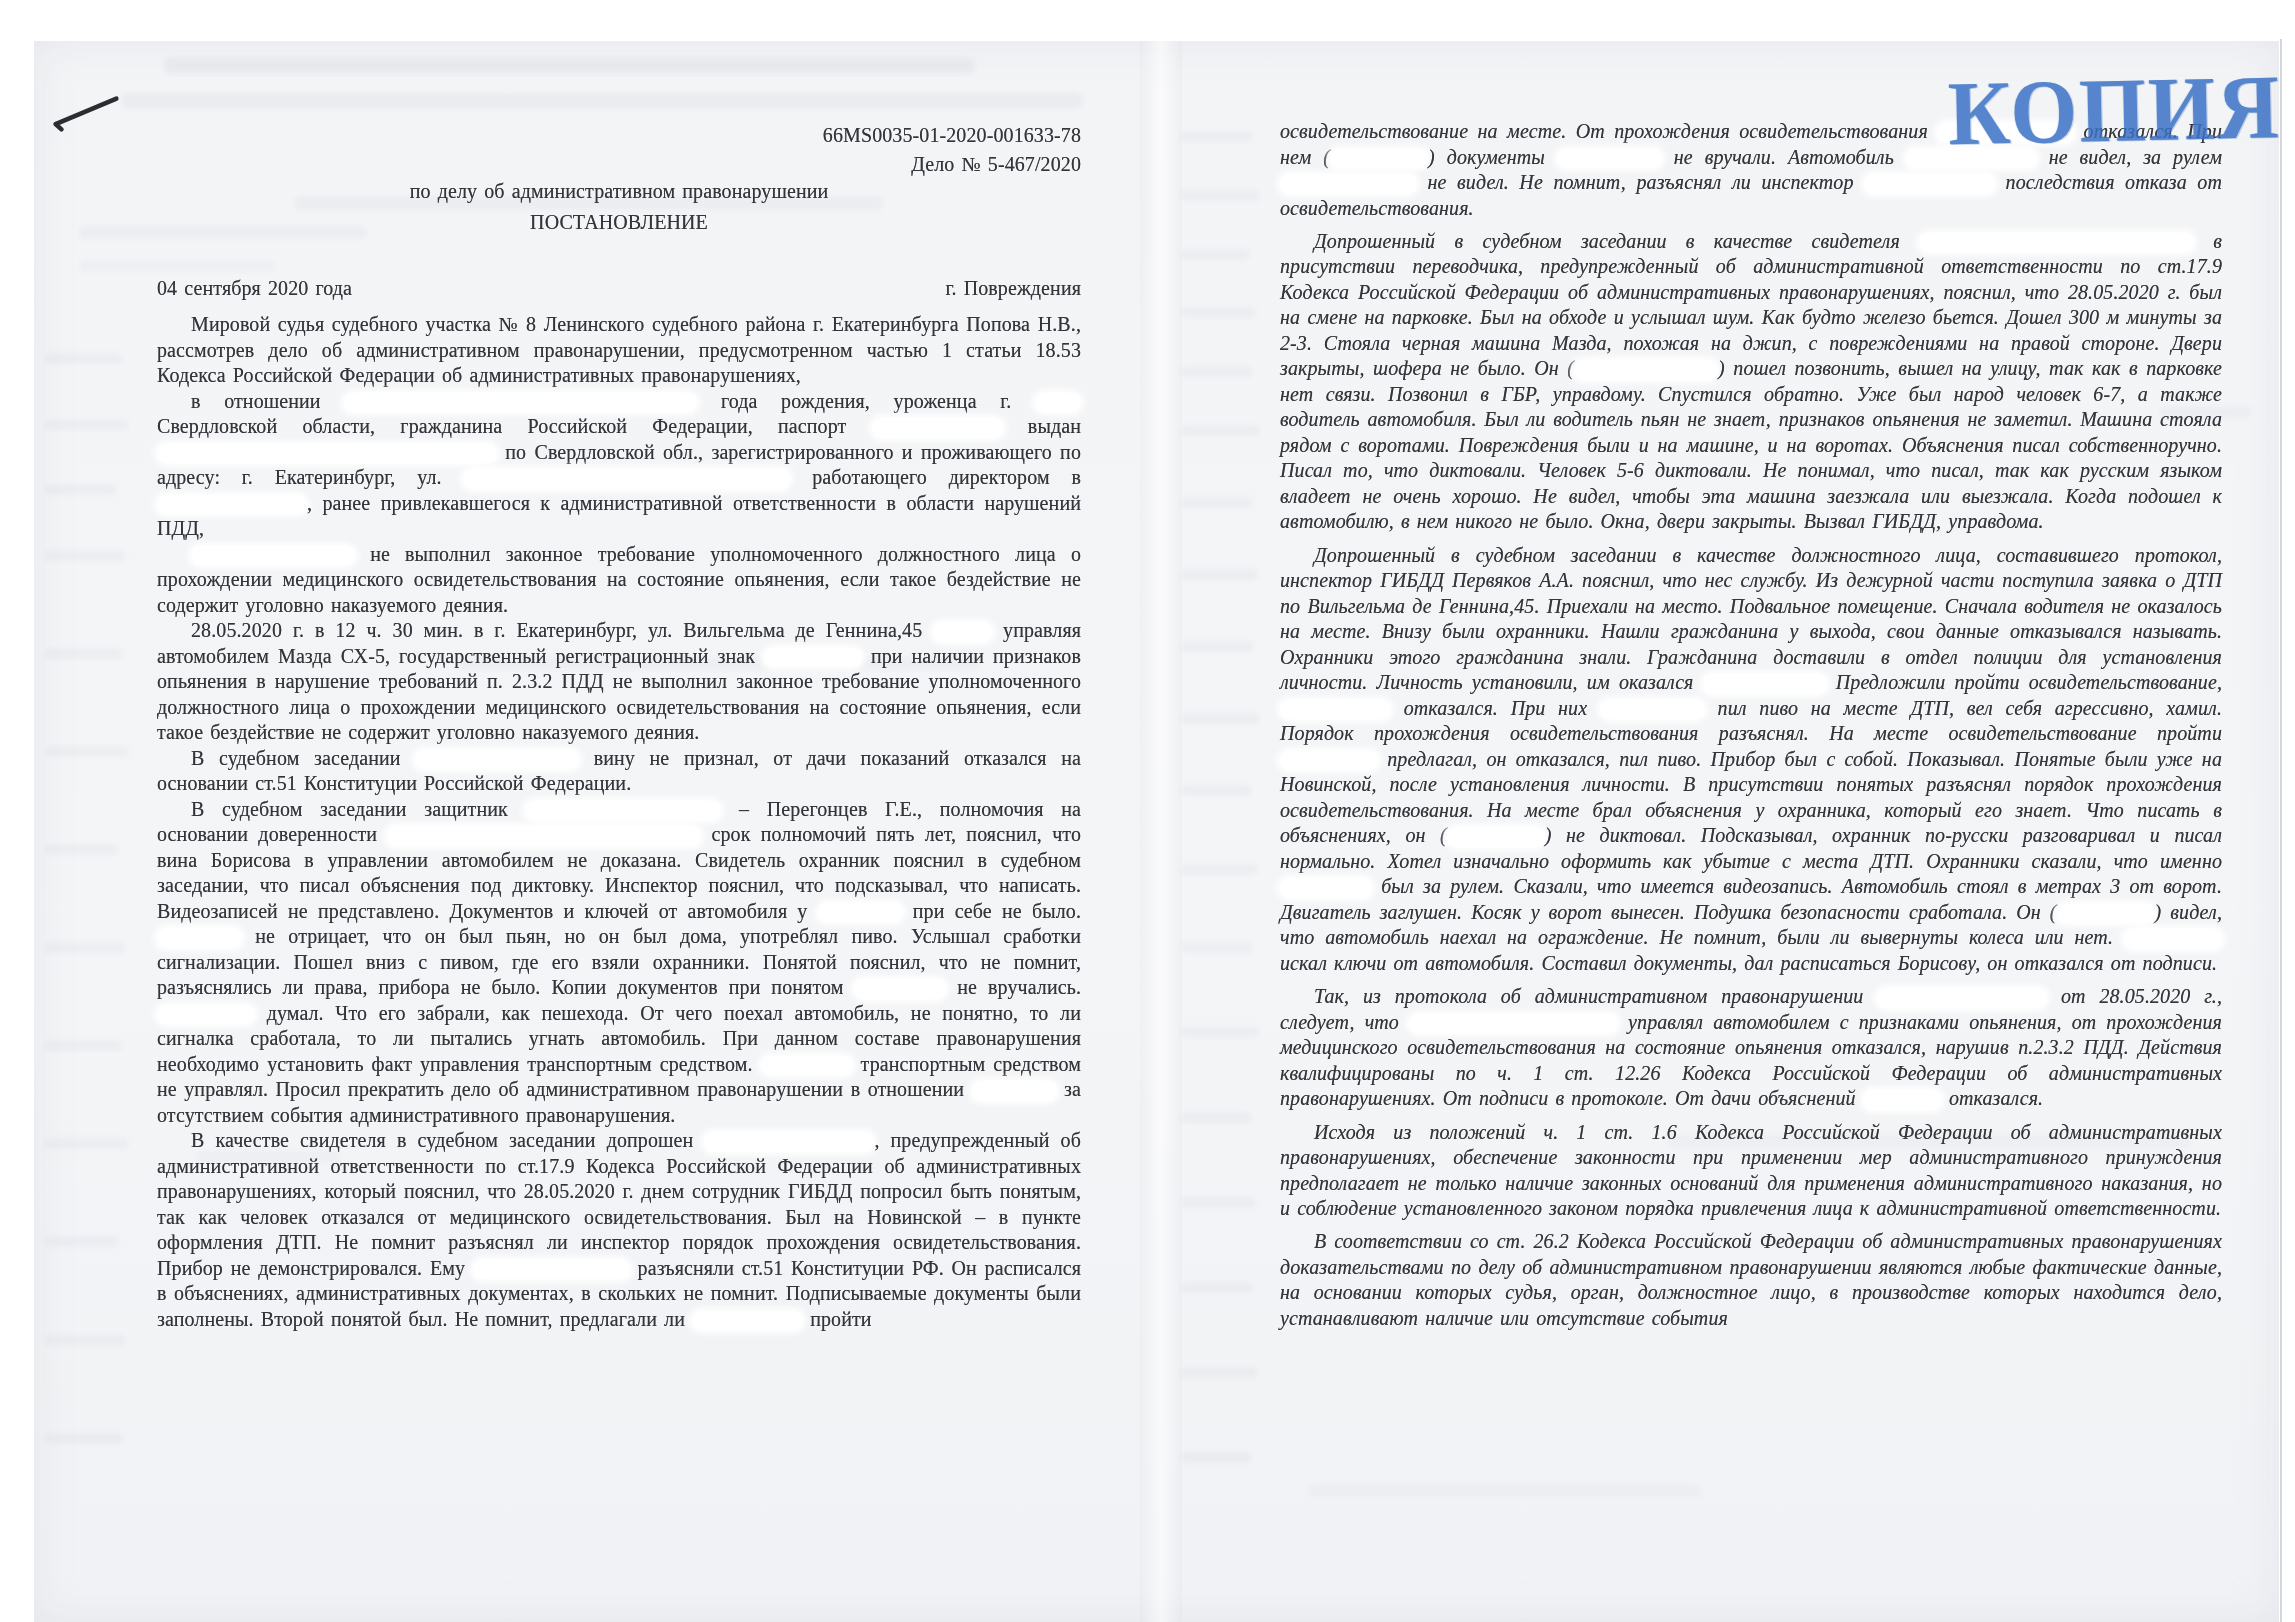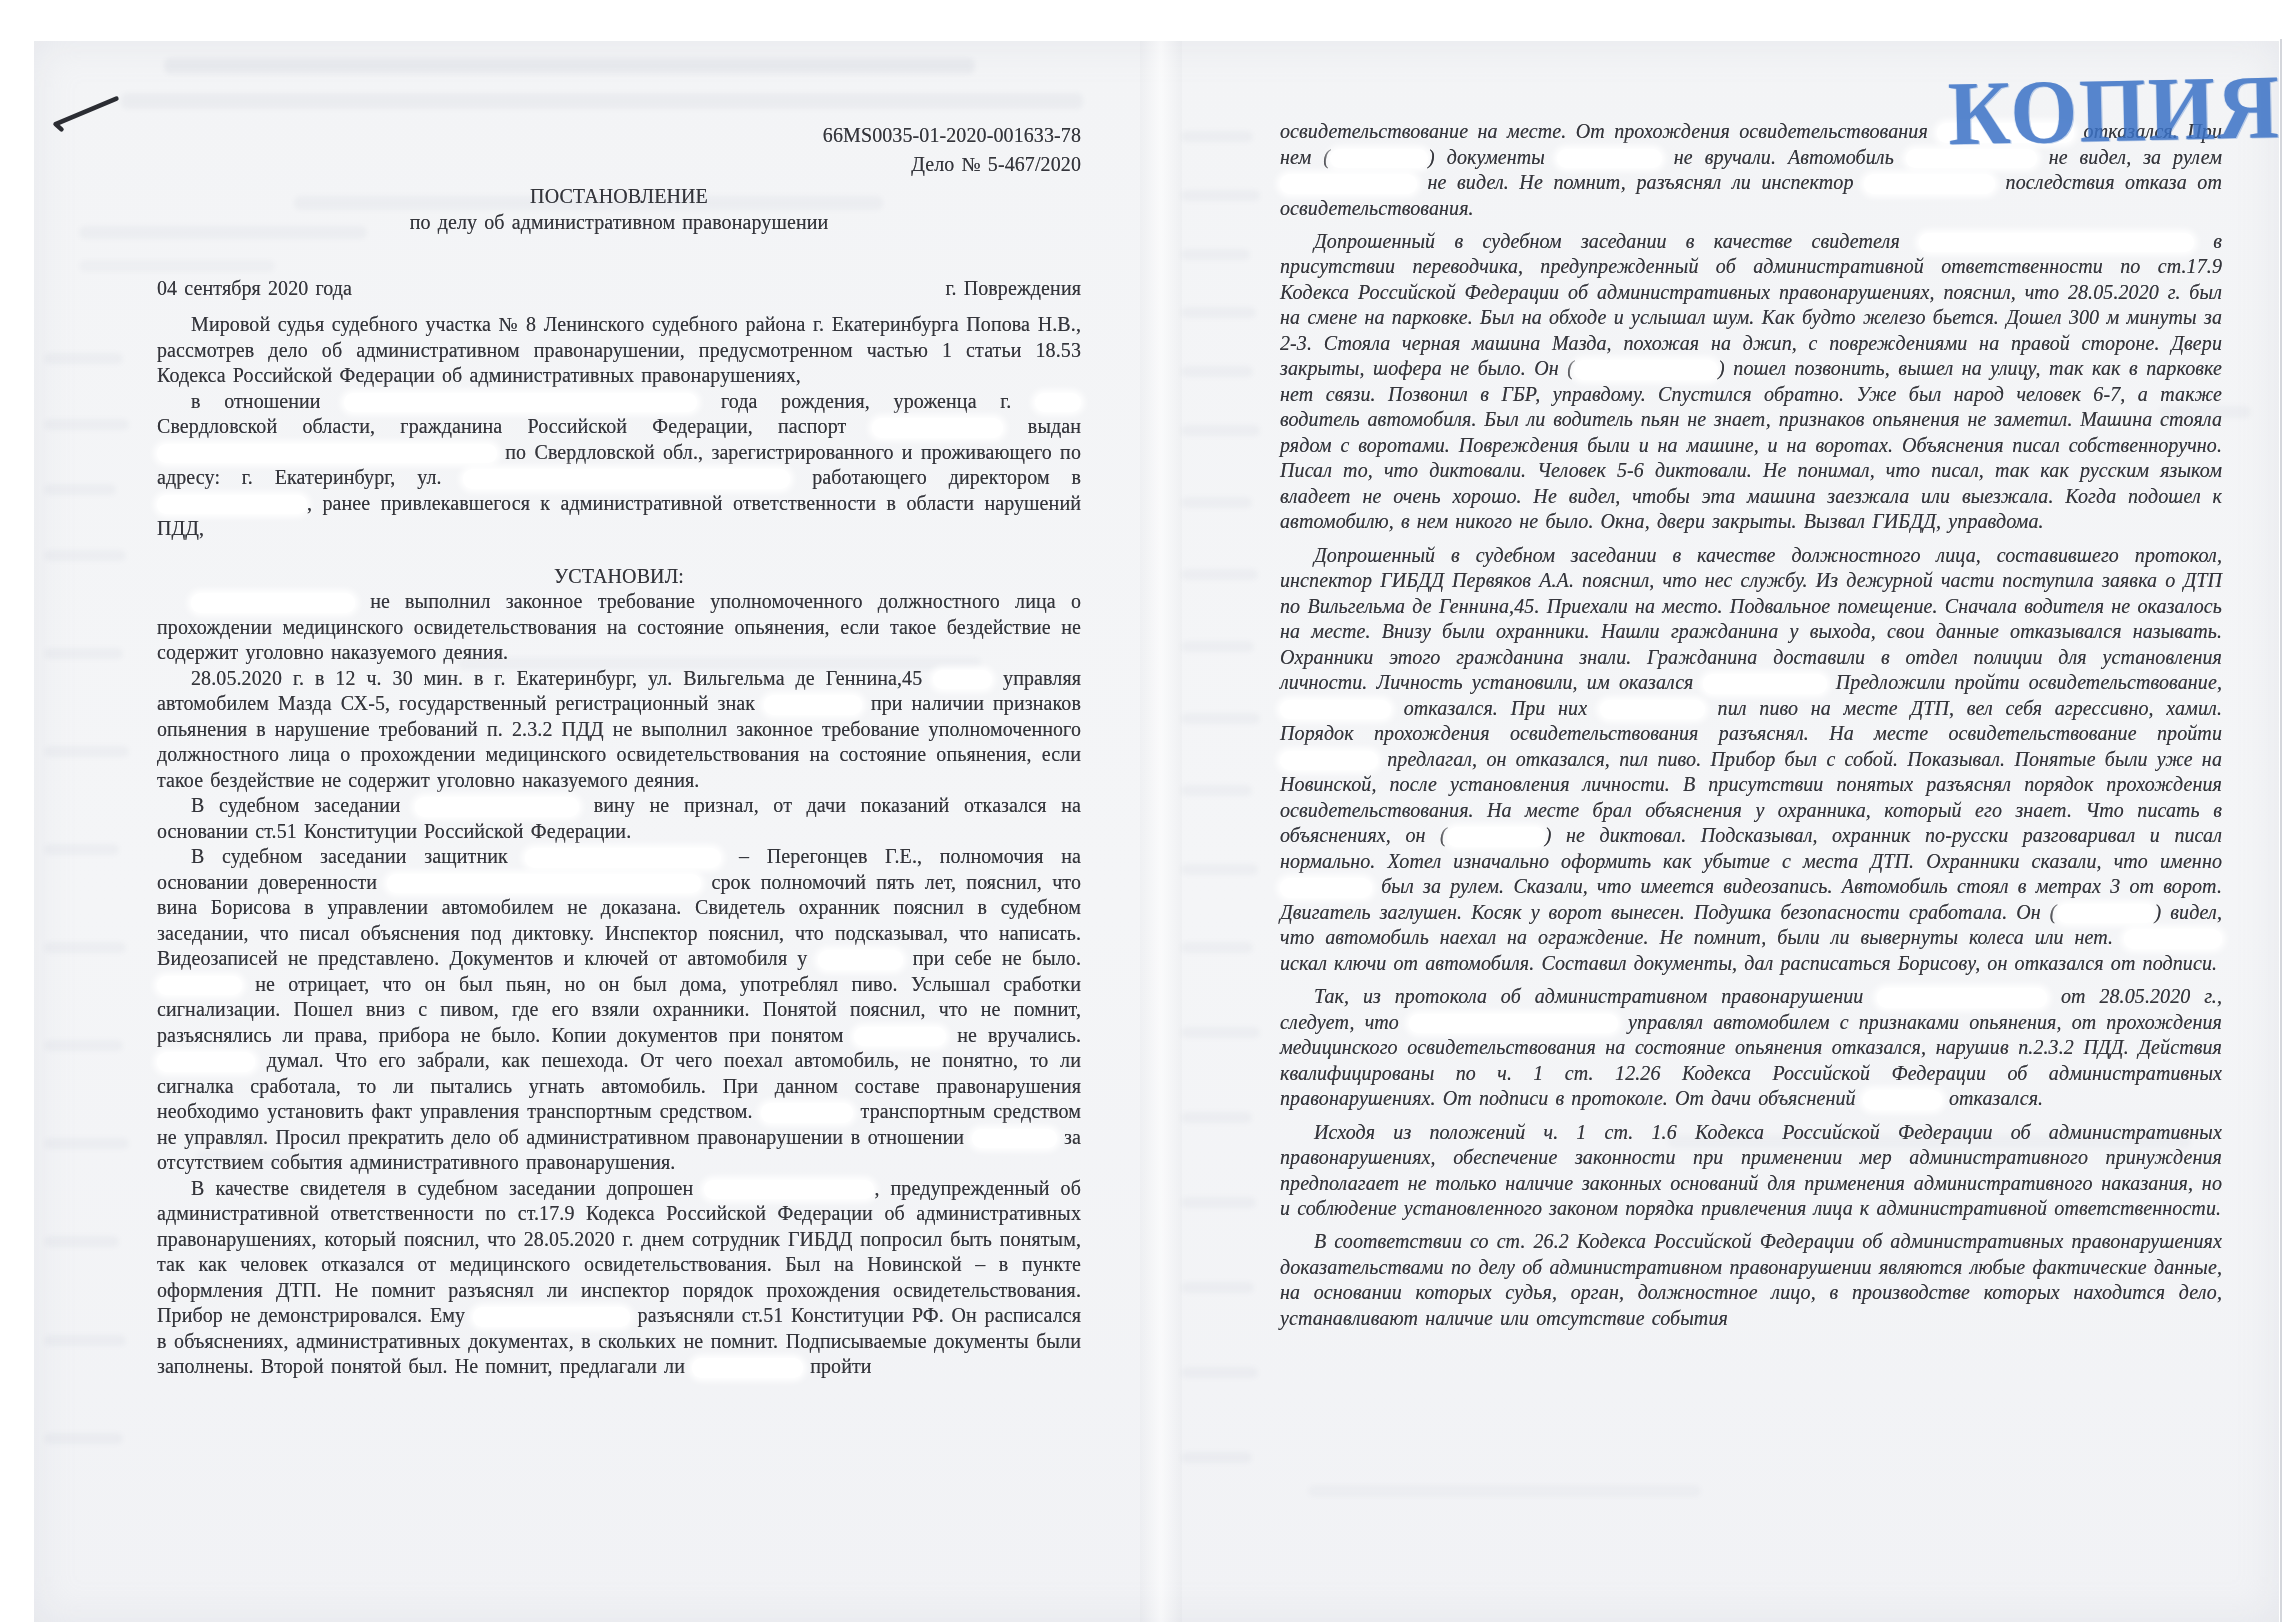--- a/index.html
+++ b/index.html
@@ -78,29 +78,28 @@
 
   <svg class="pen-mark" width="85" height="46" viewBox="0 0 130 70">
     <polyline points="16,60 7,52 100,13" fill="none" stroke="#2b2d33" stroke-width="7" stroke-linecap="round" stroke-linejoin="round"></polyline>
   </svg>
 
   <div class="stamp">КОПИЯ</div>
 
   <div id="page-left" class="page-col">
       <p class="para right">66MS0035-01-2020-001633-78</p>
       <p class="para right">Дело № 5-467/2020</p>
+      <p class="para center">по делу об административном правонарушении</p>
       <p class="para center" style="margin-top: 5.2px;">ПОСТАНОВЛЕНИЕ</p>
-      <p class="para center">по делу об административном правонарушении</p>
       <p class="para split" style="margin-top: 41px;">
         <span>04 сентября 2020 года</span>
         <span>г. Повреждения</span>
       </p>
       <p class="para justify indent" style="margin-top: 10.5px;">Мировой судья судебного участка № 8 Ленинского судебного района г. Екатеринбурга Попова Н.В., рассмотрев дело об административном правонарушении, предусмотренном частью 1 статьи 18.53 Кодекса Российской Федерации об административных правонарушениях,</p>
       <p class="para justify indent">в отношении <span class="redact" style="width: 353px;"></span> года рождения, уроженца г. <span class="redact" style="width: 46px;"></span> Свердловской области, гражданина Российской Федерации, паспорт <span class="redact" style="width: 131px;"></span> выдан <span class="redact" style="width: 340px;"></span> по Свердловской обл., зарегистрированного и проживающего по адресу: г. Екатеринбург, ул. <span class="redact" style="width: 327px;"></span> работающего директором в <span class="redact" style="width: 150px;"></span>, ранее привлекавшегося к административной ответственности в области нарушений ПДД,</p>
-      <p class="para center" style="margin-top: 22px;">УСТАНОВИЛ:</p>
       <p class="para justify indent"><span class="redact" style="width: 164px;"></span> не выполнил законное требование уполномоченного должностного лица о прохождении медицинского освидетельствования на состояние опьянения, если такое бездействие не содержит уголовно наказуемого деяния.</p>
       <p class="para justify indent">28.05.2020 г. в 12 ч. 30 мин.  в г. Екатеринбург, ул. Вильгельма де Геннина,45 <span class="redact" style="width: 59px;"></span> управляя автомобилем Мазда СХ-5, государственный регистрационный знак <span class="redact" style="width: 98px;"></span> при наличии признаков опьянения в нарушение требований п. 2.3.2 ПДД не выполнил законное требование уполномоченного должностного лица о прохождении медицинского освидетельствования на состояние опьянения, если такое бездействие не содержит уголовно наказуемого деяния.</p>
       <p class="para justify indent">В судебном заседании <span class="redact" style="width: 164px;"></span> вину не признал, от дачи показаний отказался на основании ст.51 Конституции Российской Федерации.</p>
       <p class="para justify indent">В судебном заседании защитник <span class="redact" style="width: 196px;"></span> – Перегонцев Г.Е., полномочия на основании доверенности <span class="redact" style="width: 314px;"></span> срок полномочий пять лет, пояснил, что вина Борисова в управлении автомобилем не доказана. Свидетель охранник пояснил в судебном заседании, что писал объяснения под диктовку. Инспектор пояснил, что подсказывал, что написать. Видеозаписей не представлено. Документов и ключей от автомобиля у <span class="redact" style="width: 85px;"></span> при себе не было. <span class="redact" style="width: 85px;"></span> не отрицает, что он был пьян, но он был дома, употреблял пиво. Услышал сработки сигнализации. Пошел вниз с пивом, где его взяли охранники. Понятой пояснил, что не помнит, разъяснялись ли права, прибора не было. Копии документов при понятом <span class="redact" style="width: 92px;"></span> не вручались. <span class="redact" style="width: 98px;"></span> думал. Что его забрали, как пешехода. От чего поехал автомобиль, не понятно, то ли сигналка сработала, то ли пытались угнать автомобиль. При данном составе правонарушения необходимо установить факт управления транспортным средством. <span class="redact" style="width: 92px;"></span> транспортным средством не управлял. Просил прекратить дело об административном правонарушении в отношении <span class="redact" style="width: 85px;"></span> за отсутствием события административного правонарушения.</p>
       <p class="para justify indent">В качестве свидетеля в судебном заседании допрошен <span class="redact" style="width: 170px;"></span>, предупрежденный об административной ответственности по ст.17.9 Кодекса Российской Федерации об административных правонарушениях, который пояснил, что 28.05.2020 г. днем сотрудник ГИБДД попросил быть понятым, так как человек отказался от медицинского освидетельствования. Был на Новинской – в пункте оформления ДТП. Не помнит разъяснял ли инспектор порядок прохождения освидетельствования. Прибор не демонстрировался. Ему <span class="redact" style="width: 157px;"></span> разъясняли ст.51 Конституции РФ. Он расписался в объяснениях, административных документах, в скольких не помнит. Подписываемые документы были заполнены. Второй понятой был. Не помнит, предлагали ли <span class="redact" style="width: 111px;"></span> пройти</p>
     </div>
   <div id="page-right" class="page-col">
       <p class="para justify">освидетельствование на месте. От прохождения освидетельствования <span class="redact" style="width: 137px;"></span> отказался. При нем (<span class="redact" style="width: 98px;"></span>) документы <span class="redact" style="width: 105px;"></span> не вручали. Автомобиль <span class="redact" style="width: 131px;"></span> не видел, за рулем <span class="redact" style="width: 137px;"></span> не видел. Не помнит, разъяснял ли инспектор <span class="redact" style="width: 131px;"></span> последствия отказа от освидетельствования.</p>
       <p class="para justify indent" style="margin-top: 7.9px;">Допрошенный в судебном заседании в качестве свидетеля <span class="redact" style="width: 275px;"></span> в присутствии переводчика, предупрежденный об административной ответственности по ст.17.9 Кодекса Российской Федерации об административных правонарушениях, пояснил, что 28.05.2020 г. был на смене на парковке. Был на обходе и услышал шум. Как будто железо бьется. Дошел 300 м минуты за 2-3.  Стояла черная машина Мазда, похожая на джип, с повреждениями на правой стороне. Двери закрыты, шофера не было. Он (<span class="redact" style="width: 144px;"></span>) пошел позвонить, вышел на улицу, так как в парковке нет связи. Позвонил в ГБР, управдому. Спустился обратно. Уже был народ человек 6-7, а также водитель автомобиля. Был ли водитель пьян не знает, признаков опьянения не заметил. Машина стояла рядом с воротами. Повреждения были и на машине, и на воротах. Объяснения писал собственноручно. Писал то, что диктовали. Человек 5-6 диктовали. Не понимал, что писал, так как русским языком владеет не очень хорошо. Не видел, чтобы эта машина заезжала или выезжала. Когда подошел к автомобилю, в нем никого не было. Окна, двери закрыты. Вызвал ГИБДД, управдома.</p>
       <p class="para justify indent" style="margin-top: 7.9px;">Допрошенный в судебном заседании в качестве должностного лица, составившего протокол, инспектор ГИБДД Первяков А.А. пояснил, что нес службу. Из дежурной части поступила заявка о ДТП по Вильгельма де Геннина,45. Приехали на место. Подвальное помещение. Сначала водителя не оказалось на месте. Внизу были охранники. Нашли гражданина у выхода, свои данные отказывался называть. Охранники этого гражданина знали. Гражданина доставили в отдел полиции для установления личности. Личность установили, им оказался <span class="redact" style="width: 124px;"></span> Предложили пройти освидетельствование, <span class="redact" style="width: 111px;"></span> отказался. При них <span class="redact" style="width: 105px;"></span> пил пиво на месте ДТП, вел себя агрессивно, хамил. Порядок прохождения освидетельствования разъяснял. На месте освидетельствование пройти <span class="redact" style="width: 98px;"></span> предлагал, он отказался, пил пиво. Прибор был с собой. Показывал. Понятые были уже на Новинской, после установления личности. В присутствии понятых разъяснял порядок прохождения освидетельствования. На месте брал объяснения у охранника, который его знает. Что писать в объяснениях, он (<span class="redact" style="width: 98px;"></span>) не диктовал. Подсказывал, охранник по-русски разговаривал и писал нормально. Хотел изначально оформить как убытие с места ДТП. Охранники сказали, что именно <span class="redact" style="width: 92px;"></span> был за рулем. Сказали, что имеется видеозапись. Автомобиль стоял в метрах 3 от ворот. Двигатель заглушен. Косяк у ворот вынесен. Подушка безопасности сработала. Он (<span class="redact" style="width: 98px;"></span>) видел, что автомобиль наехал на ограждение. Не помнит, были ли вывернуты колеса или нет. <span class="redact" style="width: 98px;"></span> искал ключи от автомобиля. Составил документы, дал расписаться Борисову, он отказался от подписи.</p>

